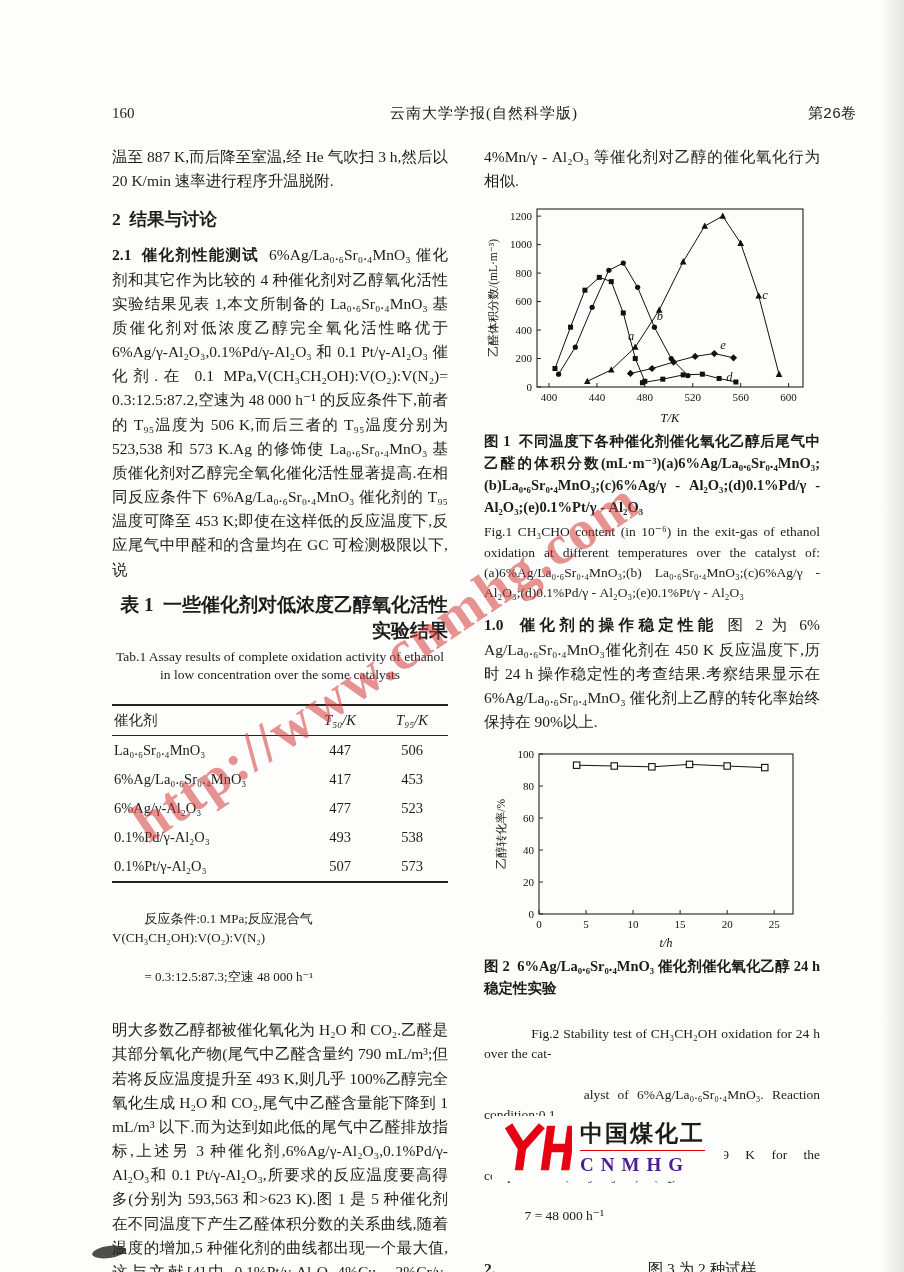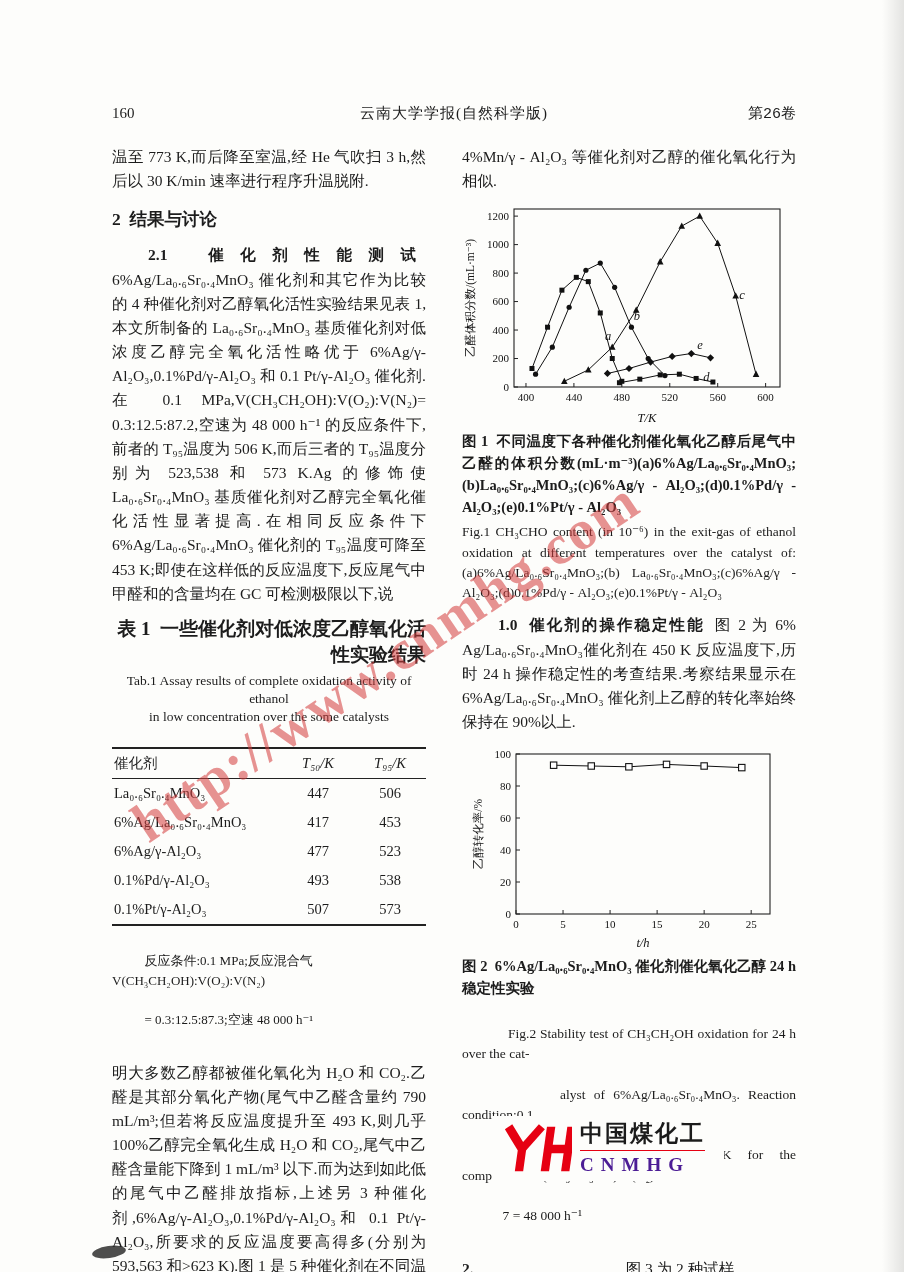--- a/index.html
+++ b/index.html
@@ -1,31 +1,31 @@
 <!DOCTYPE html>
 <html><head>
 <meta charset="utf-8">
 <style>
   * { margin:0; padding:0; box-sizing:border-box; }
   html,body { background:#e9e9e9; }
   body { width:904px; height:1272px; margin:0 auto; font-family:"Liberation Serif","DejaVu Serif",serif; color:#1c1c1c; position:relative; }
-  .page { position:absolute; inset:0; background:#fdfdfb; padding:104px 108px 30px 112px; overflow:hidden; }
+  .page { position:absolute; inset:0; background:#fdfdfb; padding:104px 48px 30px 112px; overflow:hidden; }
   .page::after { content:""; position:absolute; top:0; right:0; width:22px; height:100%; background:linear-gradient(to right, rgba(0,0,0,0), rgba(0,0,0,0.10)); pointer-events:none; }
 
   .page-header { display:flex; align-items:baseline; font-size:15px; margin-bottom:22px; }
   .pg-num { width:90px; }
   .journal { flex:1; text-align:center; letter-spacing:1px; }
   .volume { width:90px; text-align:right;font-family:Liberation Mono, monospace; }
 
   .columns { display:flex; gap:36px; }
   .col { width:336px; }
 
   .body-text { font-size:15.5px; line-height:1.56; text-align:justify; white-space:pre-wrap; margin-bottom:2px; }
   .section-h { font-size:17.5px; font-weight:bold; margin:14px 0 12px 0; white-space:pre-wrap; }
-  .inline-h { font-weight:bold; margin-right:10px;margin-left:36px; }
+  .inline-h { font-weight:bold; margin-right:10px; }
 
   .table-block { margin:10px 0 12px 0; }
   .tbl-title { font-size:19px; font-weight:bold; text-align:right; margin-bottom:4px; white-space:pre-wrap; }
   .tbl-sub { font-size:13.5px; text-align:center; line-height:1.35; margin-bottom:20px; }
   table.data-table { width:100%; border-collapse:collapse; font-size:14.5px; border-top:2px solid #222; border-bottom:2px solid #222; }
   table.data-table th { border-bottom:1.2px solid #222; padding:5px 2px; font-weight:normal; }
   table.data-table th.num { font-style:italic; }
   table.data-table td { padding:6px 2px; }
   td.cat { text-align:left; padding-left:14px; }
   th.cat { text-align:left; padding-left:40px; }
@@ -36,42 +36,42 @@
   .chart { display:flex; justify-content:center; }
   .cap-zh { font-size:14.5px; font-weight:bold; line-height:1.5; text-align:justify; margin-top:6px; white-space:pre-wrap; }
   .cap-en { font-size:13.5px; line-height:1.5; text-align:justify; margin-top:4px; white-space:pre-wrap; }
   .frag { }
   .gap { display:inline-block; width:152px; }
 
   svg text { font-family:"Liberation Serif","DejaVu Serif",serif; fill:#111; }
 
   .watermark { position:absolute; left:138px; top:796px; font-size:56px; font-weight:bold; letter-spacing:2px; color:#d43c3c; opacity:0.55; transform:rotate(-34deg); transform-origin:0 50%; white-space:nowrap; pointer-events:none; z-index:6; }
 
-  .logo { position:absolute; left:492px; top:1116px; width:232px; background:#fdfdfb; display:flex; align-items:center; gap:8px; padding:4px 6px; z-index:7; }
+  .logo { position:absolute; left:492px; top:1116px; width:232px; background:#fdfdfb; display:flex; gap:8px; padding:4px 6px; z-index:7; }
   .logo-text { display:flex; flex-direction:column; }
   .logo-zh { font-size:23px; font-weight:bold; color:#1b1b1b; letter-spacing:2px; line-height:1.2; }
   .logo-en { font-size:19px; font-weight:bold; color:#4c1d95; letter-spacing:7px; line-height:1.3; border-top:1.5px solid #e60012; margin-top:2px; padding-top:2px; }
 
   .smudge { position:absolute; left:92px; top:1246px; width:34px; height:12px; background:#222; border-radius:50%; opacity:.8; transform:rotate(-8deg); }
 </style>
 </head>
 <body>
 
 <div class="page">
 
   <header class="page-header">
     <span class="pg-num">160</span>
     <span class="journal">云南大学学报(自然科学版)</span>
     <span class="volume">第26卷</span>
   </header>
 
   <div class="columns">
 
     <section class="col">
-      <p class="body-text">温至 773 K,而后降至室温,经 He 气吹扫 3 h,然后以 30 K/min 速率进行程序升温脱附.</p>
+      <p class="body-text">温至 887 K,而后降至室温,经 He 气吹扫 3 h,然后以 20 K/min 速率进行程序升温脱附.</p>
 
       <h2 class="section-h">2  结果与讨论</h2>
 
       <p class="body-text"><b class="inline-h">2.1  催化剂性能测试</b><span>6%Ag/La₀.₆Sr₀.₄MnO₃ 催化剂和其它作为比较的 4 种催化剂对乙醇氧化活性实验结果见表 1,本文所制备的 La₀.₆Sr₀.₄MnO₃ 基质催化剂对低浓度乙醇完全氧化活性略优于 6%Ag/γ-Al₂O₃,0.1%Pd/γ-Al₂O₃ 和 0.1 Pt/γ-Al₂O₃ 催化剂.在 0.1 MPa,V(CH₃CH₂OH):V(O₂):V(N₂)= 0.3:12.5:87.2,空速为 48 000 h⁻¹ 的反应条件下,前者的 T₉₅温度为 506 K,而后三者的 T₉₅温度分别为 523,538 和 573 K.Ag 的修饰使 La₀.₆Sr₀.₄MnO₃ 基质催化剂对乙醇完全氧化催化活性显著提高.在相同反应条件下 6%Ag/La₀.₆Sr₀.₄MnO₃ 催化剂的 T₉₅温度可降至 453 K;即使在这样低的反应温度下,反应尾气中甲醛和的含量均在 GC 可检测极限以下,说</span></p>
 
       <div class="table-block">
         <div class="tbl-title">表 1  一些催化剂对低浓度乙醇氧化活性实验结果</div>
         <div class="tbl-sub">
           <span>Tab.1 Assay results of complete oxidation activity of ethanol</span><br>
           <span>in low concentration over the some catalysts</span>

